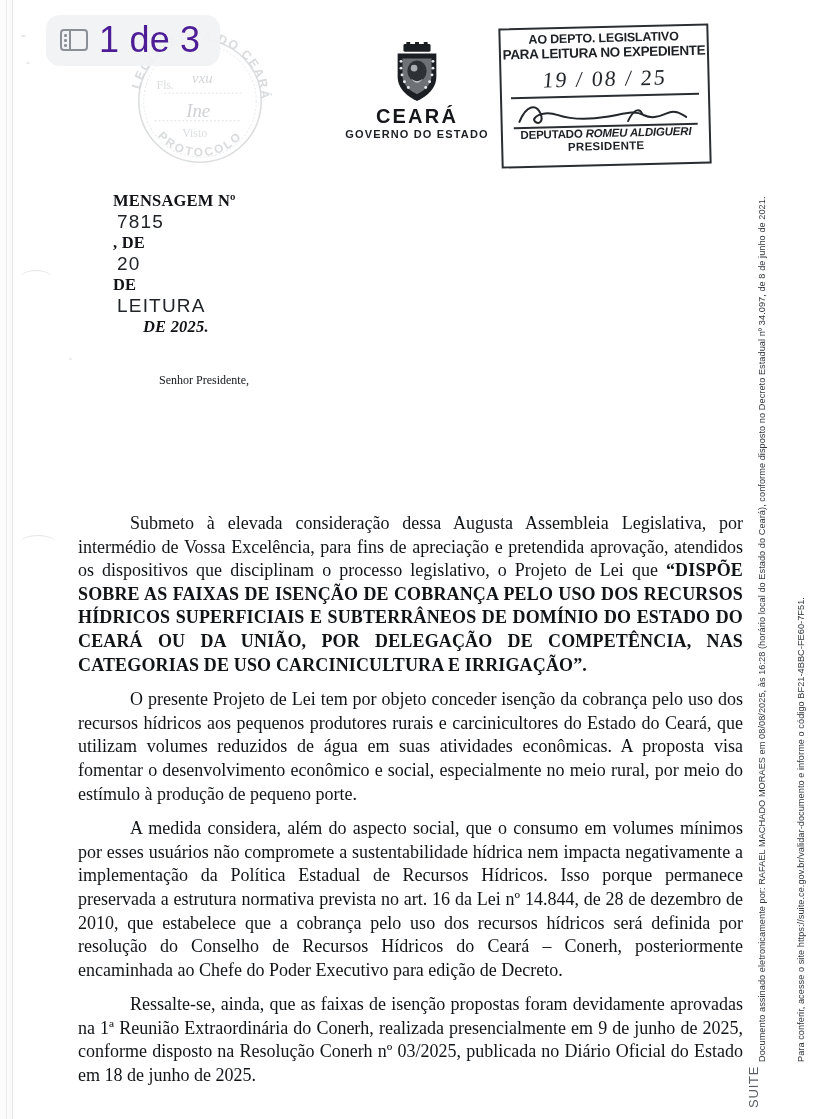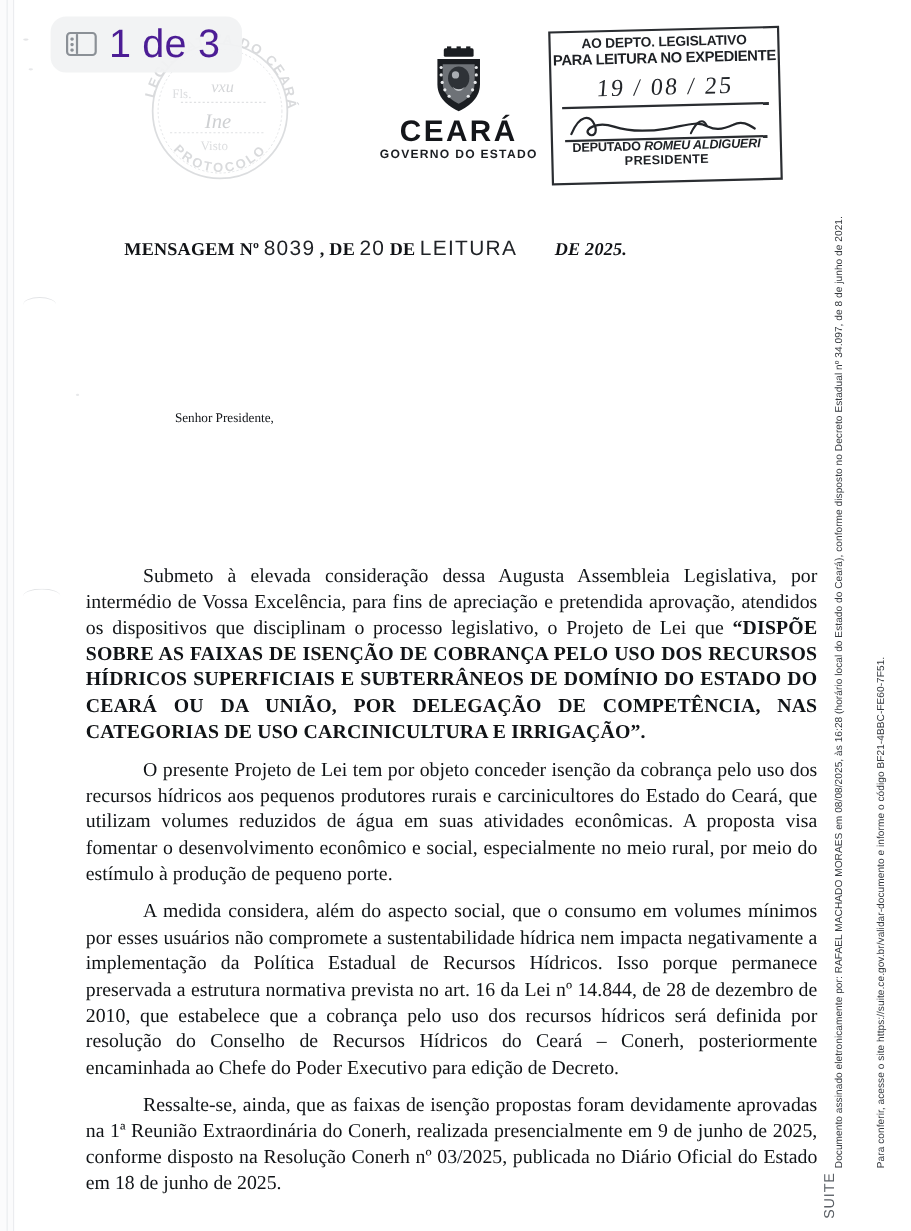--- a/index.html
+++ b/index.html
@@ -106,21 +106,21 @@
     position: absolute;
     left: 330px;
     top: 42px;
     width: 148px;
     text-align: center;
   }
   .brand-emblem { width: 54px; height: 60px; margin: 0 auto 4px; display: block; }
   .brand-title {
     font-family: "Liberation Sans", sans-serif;
     font-weight: 700;
-    font-size: 27px;
+    font-size: 20px;
     letter-spacing: 2.2px;
     color: #14161a;
     line-height: 1;
   }
   .brand-sub {
     font-family: "Liberation Sans", sans-serif;
     font-weight: 700;
     font-size: 11px;
     letter-spacing: 1.15px;
     color: #1b1e22;
@@ -196,26 +196,27 @@
     font-size: 11.5px;
     font-weight: 700;
     color: #1d2024;
     letter-spacing: 0.3px;
   }
 
   
   .msg-line {
     position: absolute;
     left: 100px;
-    top: 212px;
+    top: 191px;
     width: 600px;
     height: 30px;
     display: flex;
-    align-items: center;
+    align-items: flex-start;
     white-space: nowrap;
+    flex-direction: column;
   }
   .msg-label {
     font-family: "Liberation Serif", serif;
     font-weight: 700;
     font-size: 16.5px;
     color: #111316;
     letter-spacing: 0.2px;
   }
   .msg-hand {
     font-family: "Liberation Sans", sans-serif;
@@ -366,21 +367,21 @@
         <div class="stamp-role">
           <span>DEPUTADO</span>
           <em>ROMEU ALDIGUERI</em>
         </div>
         <div class="stamp-pres">PRESIDENTE</div>
       </div>
     </div>
 
     <div class="msg-line">
       <span class="msg-label">MENSAGEM Nº</span>
-      <span class="msg-hand">8039</span>
+      <span class="msg-hand">7815</span>
       <span class="msg-label">, DE</span>
       <span class="msg-hand">20</span>
       <span class="msg-label">DE</span>
       <span class="msg-hand">LEITURA</span>
       <span class="msg-label" style="padding-left:30px;font-style:italic;">DE 2025.</span>
     </div>
 
     <div class="salutation">Senhor Presidente,</div>
 
     <div class="body-text">

